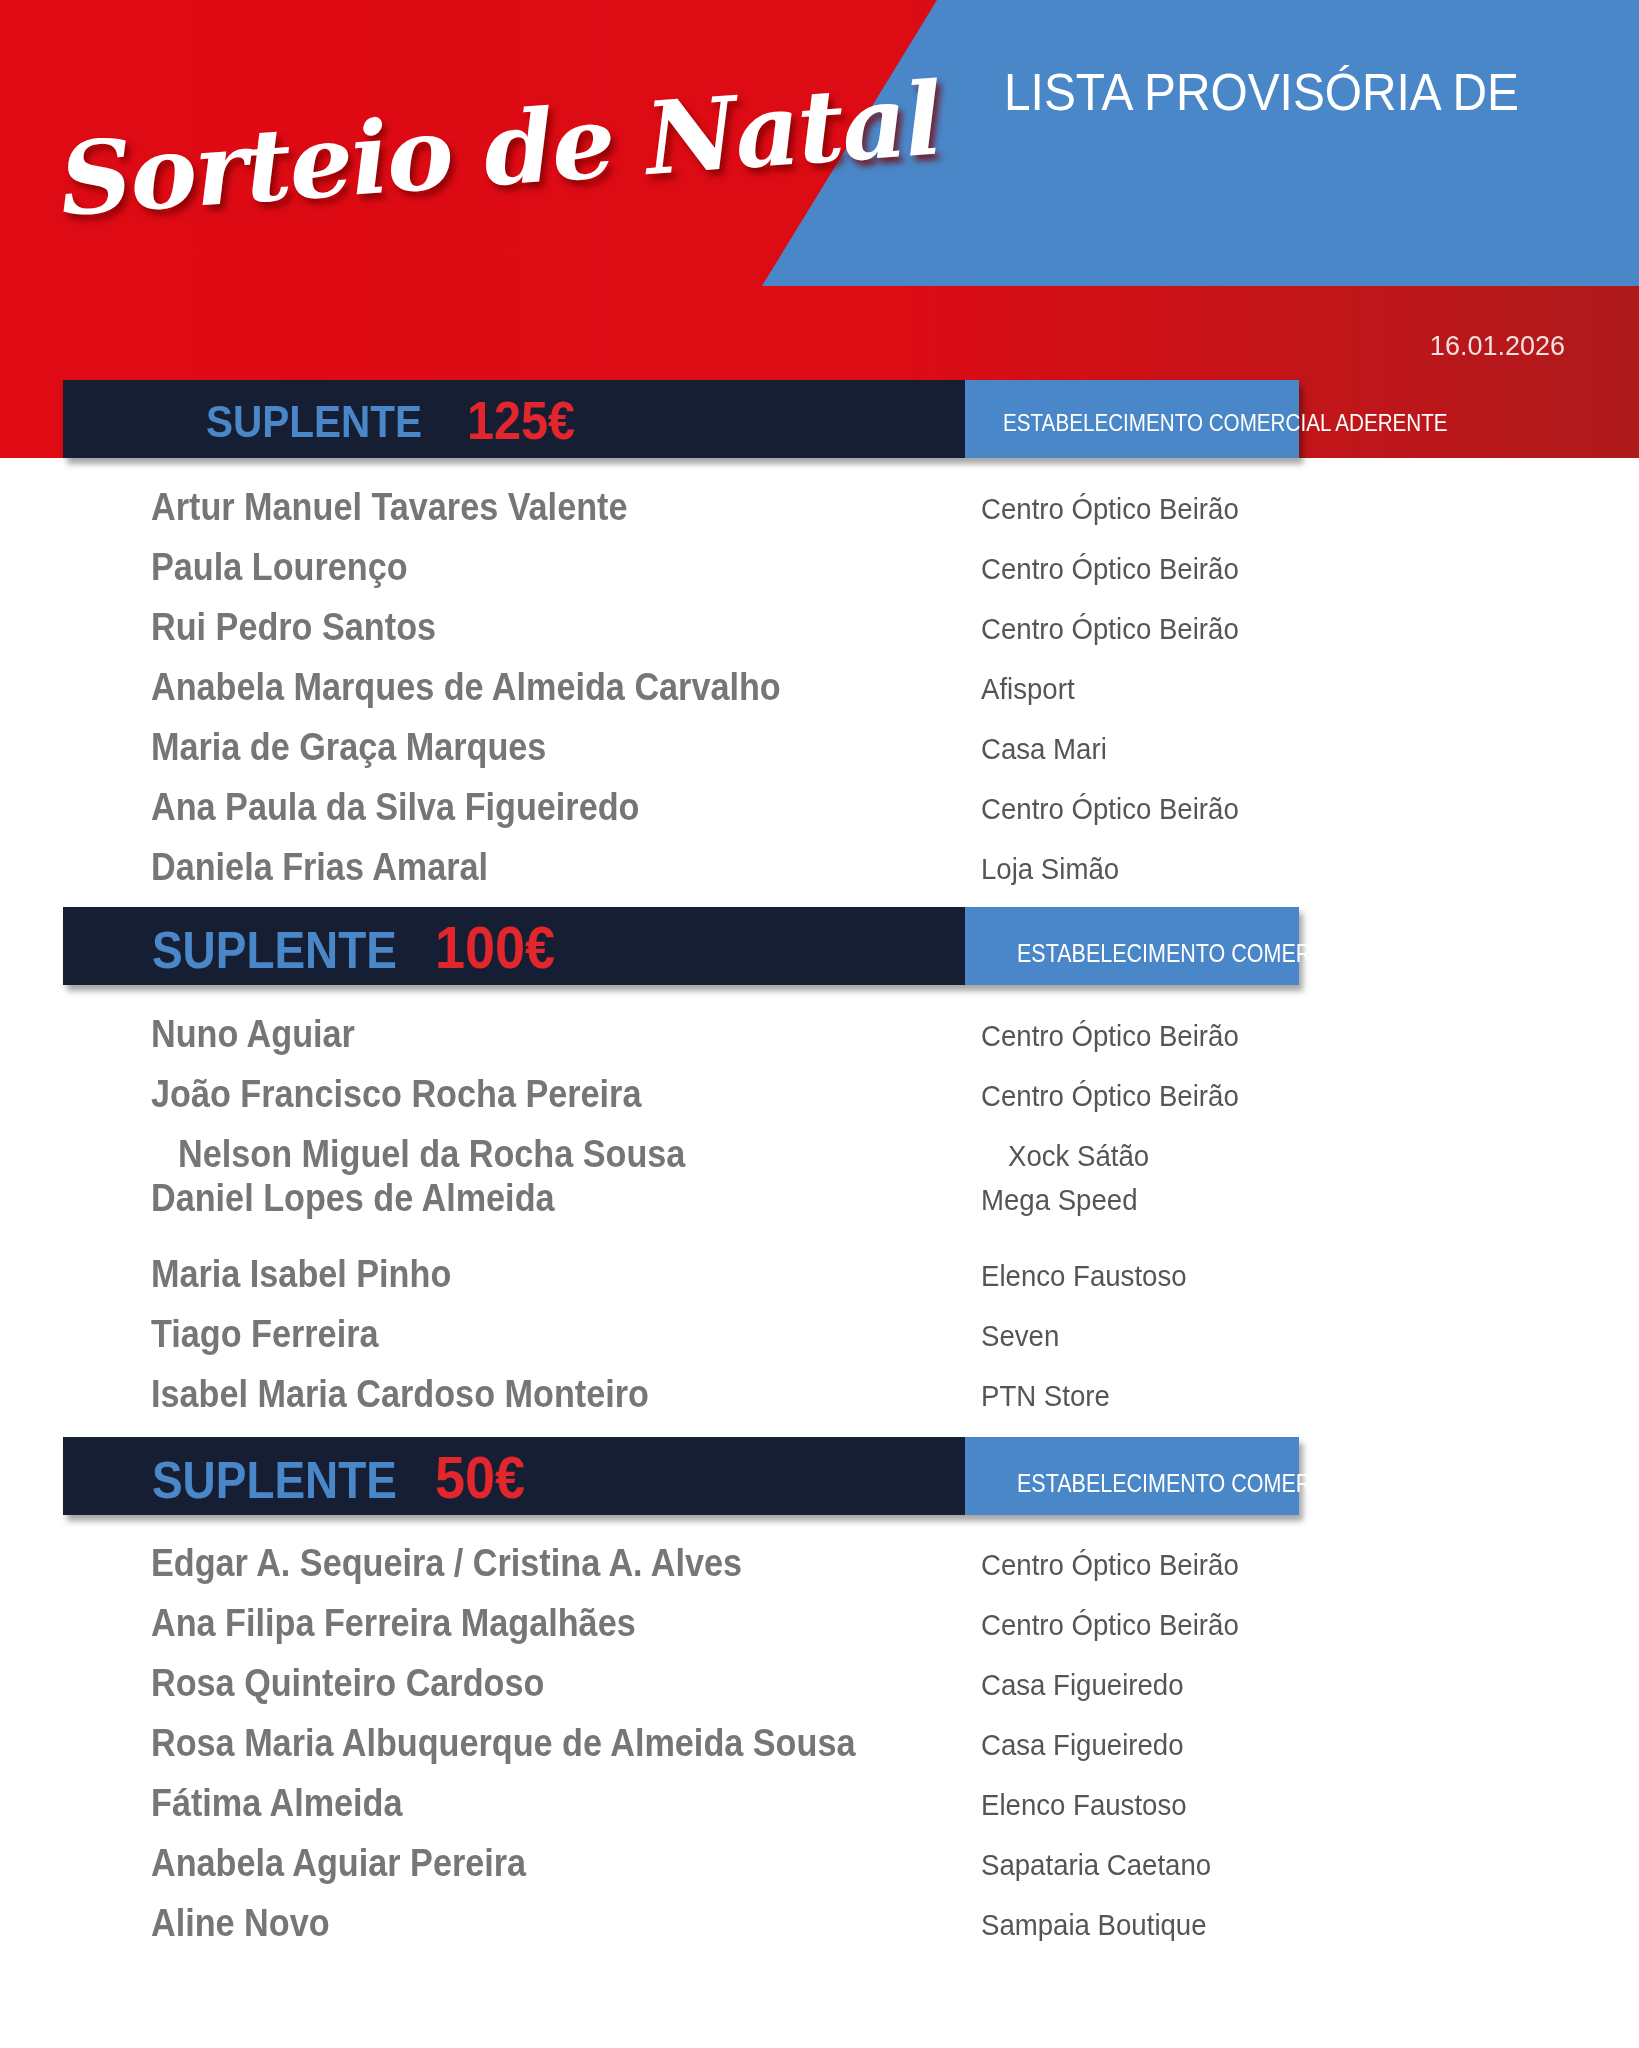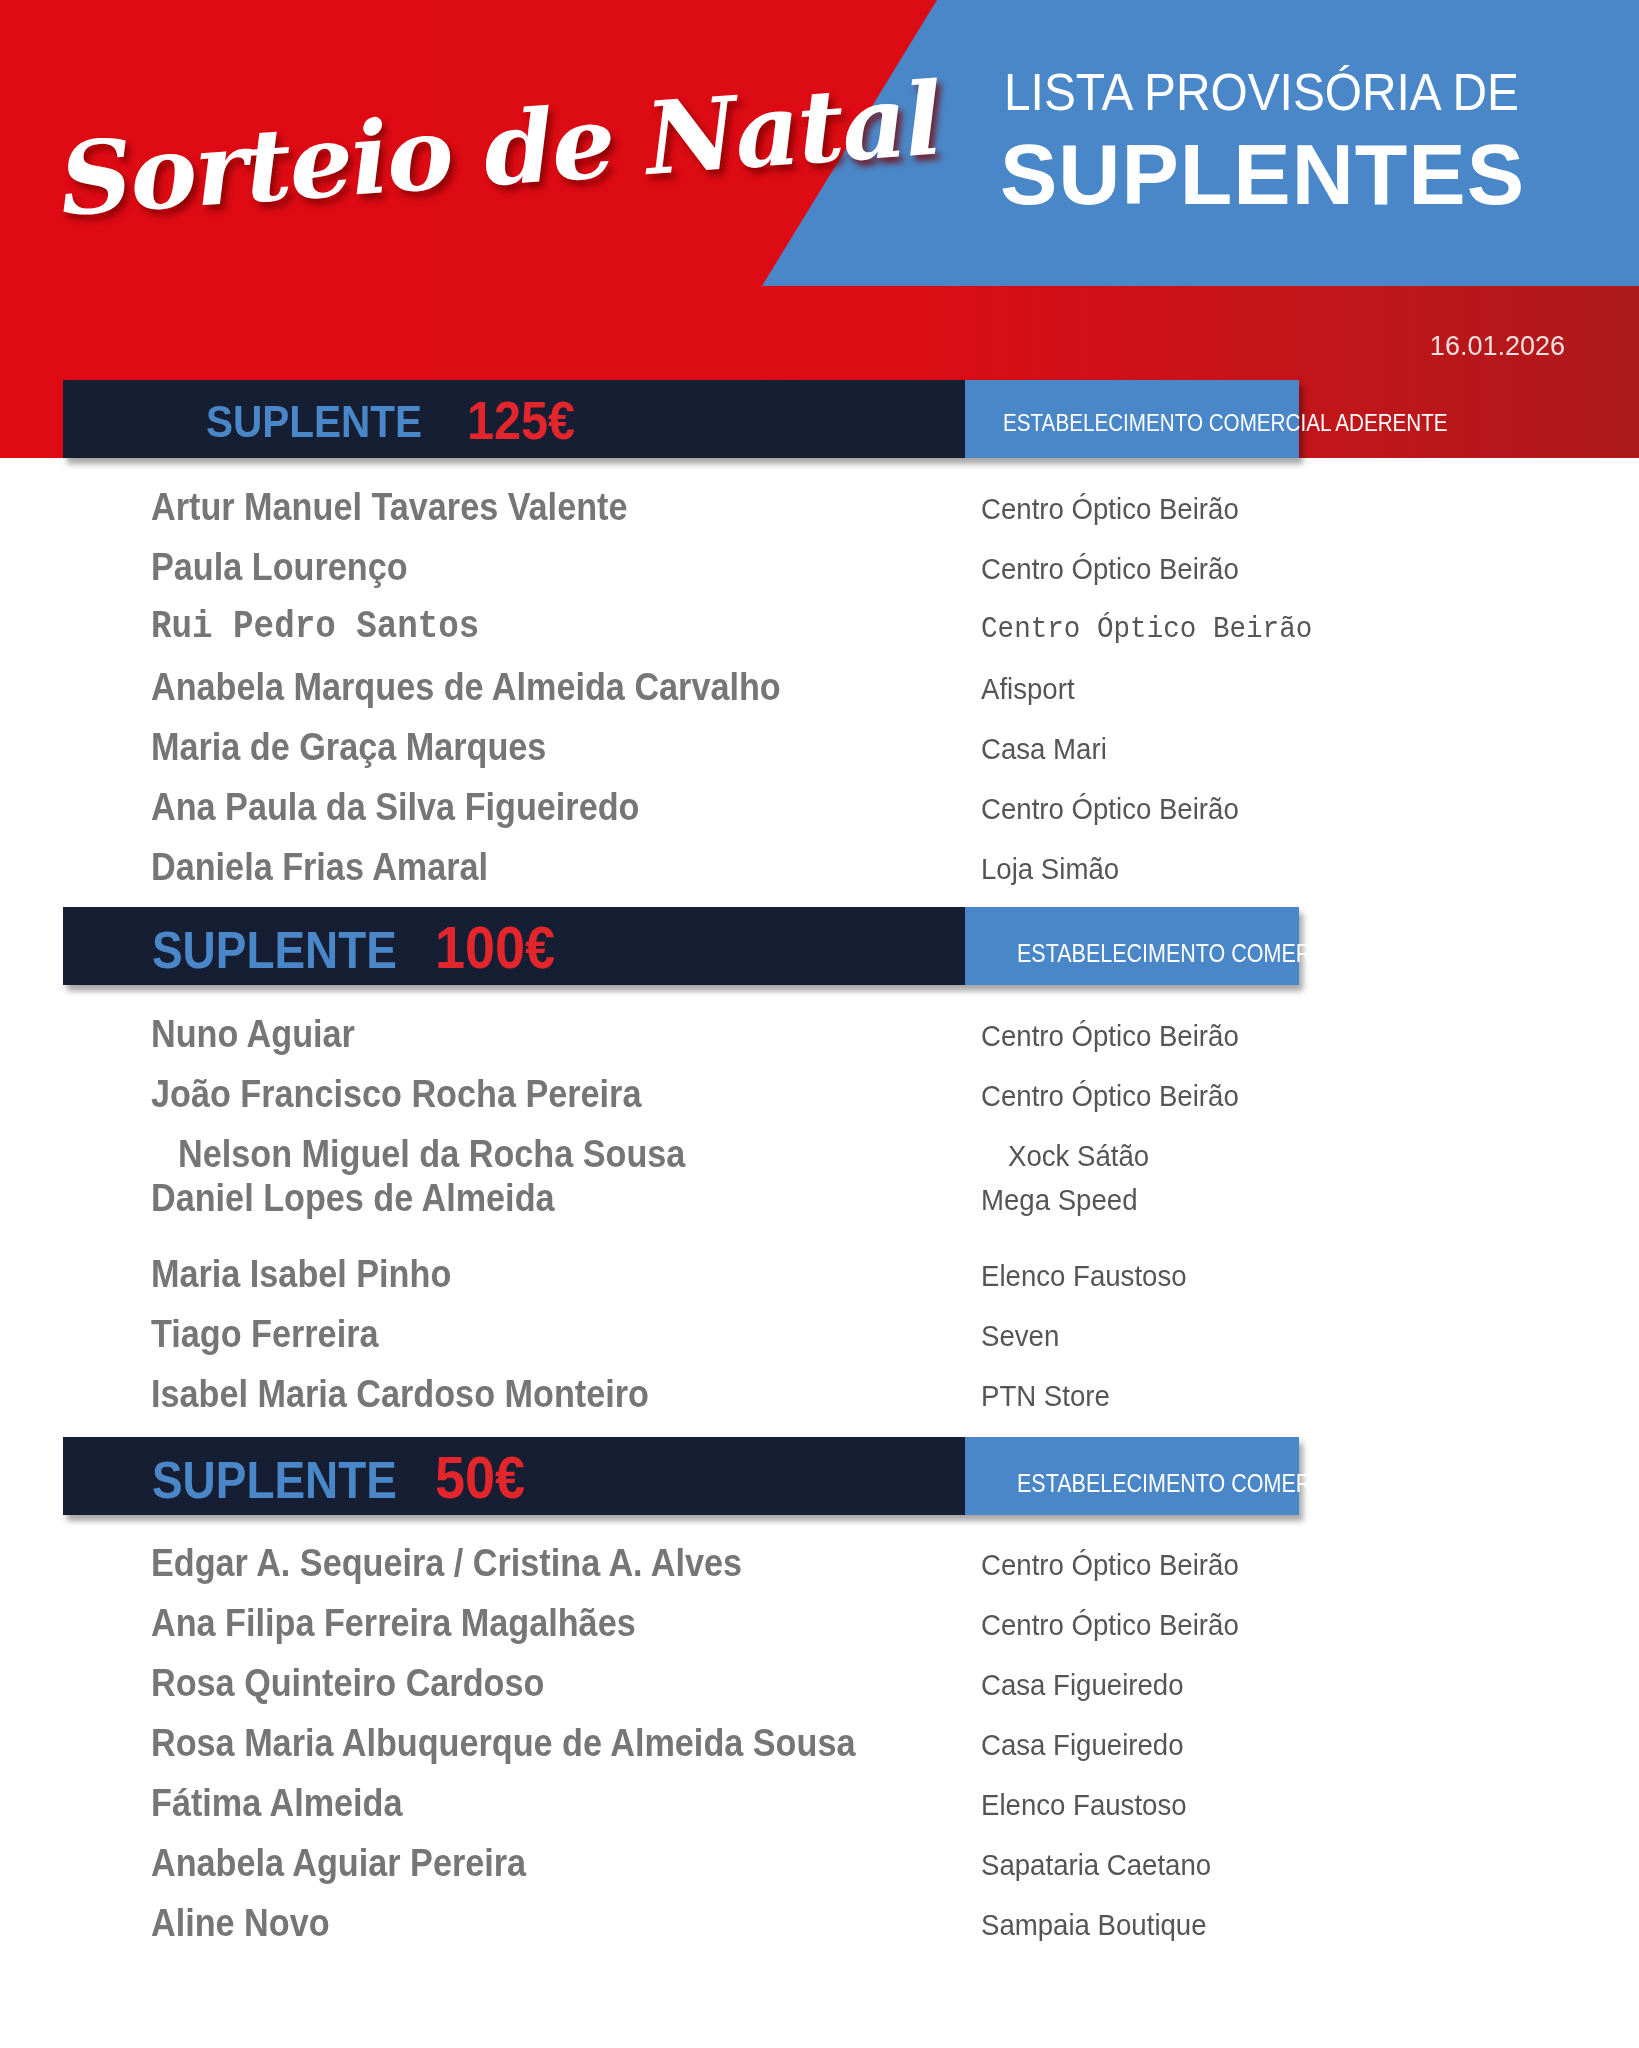--- a/index.html
+++ b/index.html
@@ -81,21 +81,20 @@
       white-space: nowrap; transform: scaleX(0.92); transform-origin: left center;
     }
   </style>
 </head>
 <body>
 
 <div class="hero">
   <div class="hero-blue"></div>
   <div class="script-title">Sorteio de Natal</div>
   <div class="list-title-top">LISTA PROVISÓRIA DE</div>
-  <div class="list-title-main">SUPLENTES</div>
   <div class="date">16.01.2026</div>
 </div>
 
 <div class="bar" style="top:380px;">
   <div class="bar-left">
     <span class="bar-suplente" style="left:143px; top:19px; font-size:45px;">SUPLENTE</span>
     <span class="bar-amount" style="left:404px; top:13px; font-size:54px;">125€</span>
   </div>
   <div class="bar-right">
     <span class="bar-label" style="left:38px; top:31px; font-size:24px;">ESTABELECIMENTO COMERCIAL ADERENTE</span>
@@ -104,21 +103,21 @@
 
 <div class="rows" style="top:488px;">
   <div class="row" style="top:0px;padding-left:20px;">
     <span class="row-name">Artur Manuel Tavares Valente</span>
     <span class="row-shop">Centro Óptico Beirão</span>
   </div>
   <div class="row" style="top:60px;">
     <span class="row-name">Paula Lourenço</span>
     <span class="row-shop">Centro Óptico Beirão</span>
   </div>
-  <div class="row" style="top:120px;font-family:Liberation Mono, monospace;">
+  <div class="row" style="top:120px;">
     <span class="row-name">Rui Pedro Santos</span>
     <span class="row-shop">Centro Óptico Beirão</span>
   </div>
   <div class="row" style="top:180px;padding-left:41px;">
     <span class="row-name">Anabela Marques de Almeida Carvalho</span>
     <span class="row-shop">Afisport</span>
   </div>
   <div class="row" style="top:240px;">
     <span class="row-name">Maria de Graça Marques</span>
     <span class="row-shop">Casa Mari</span>

